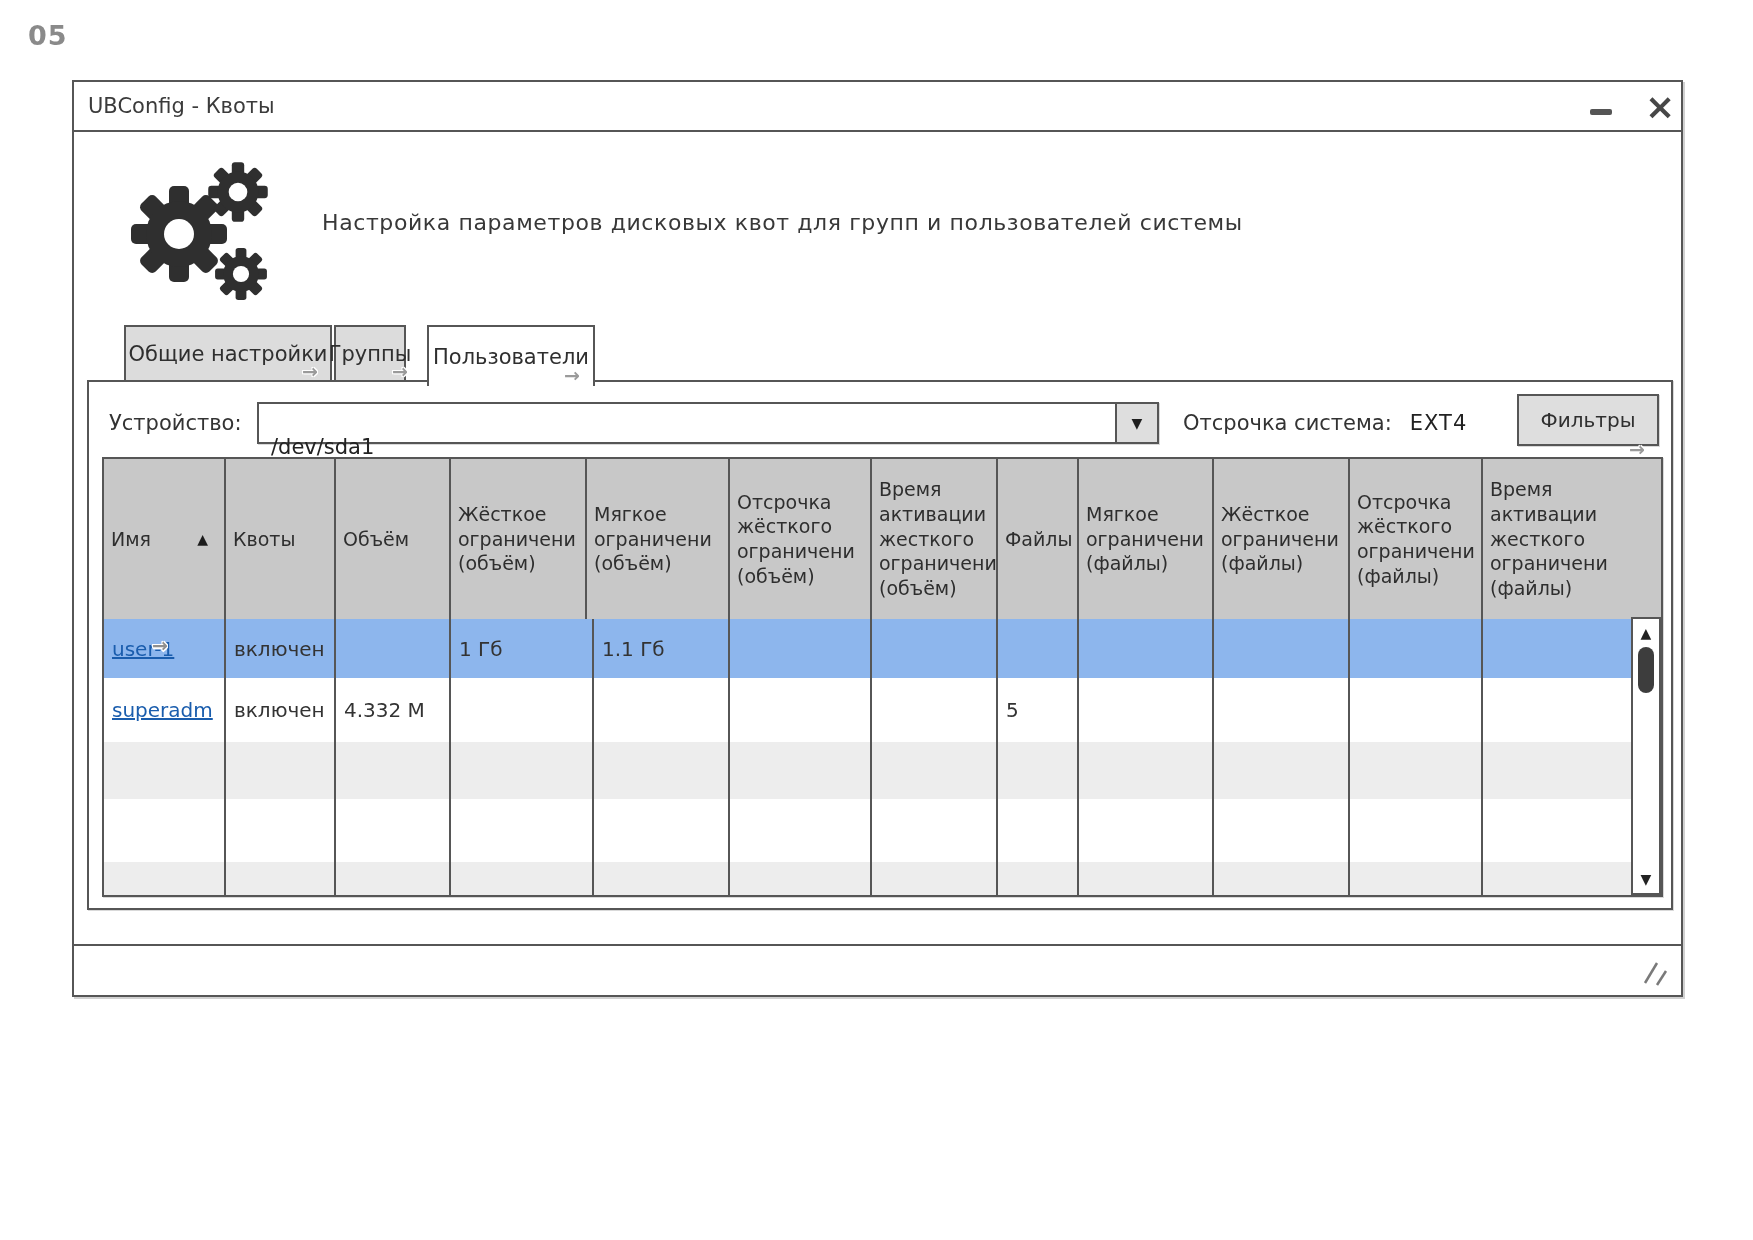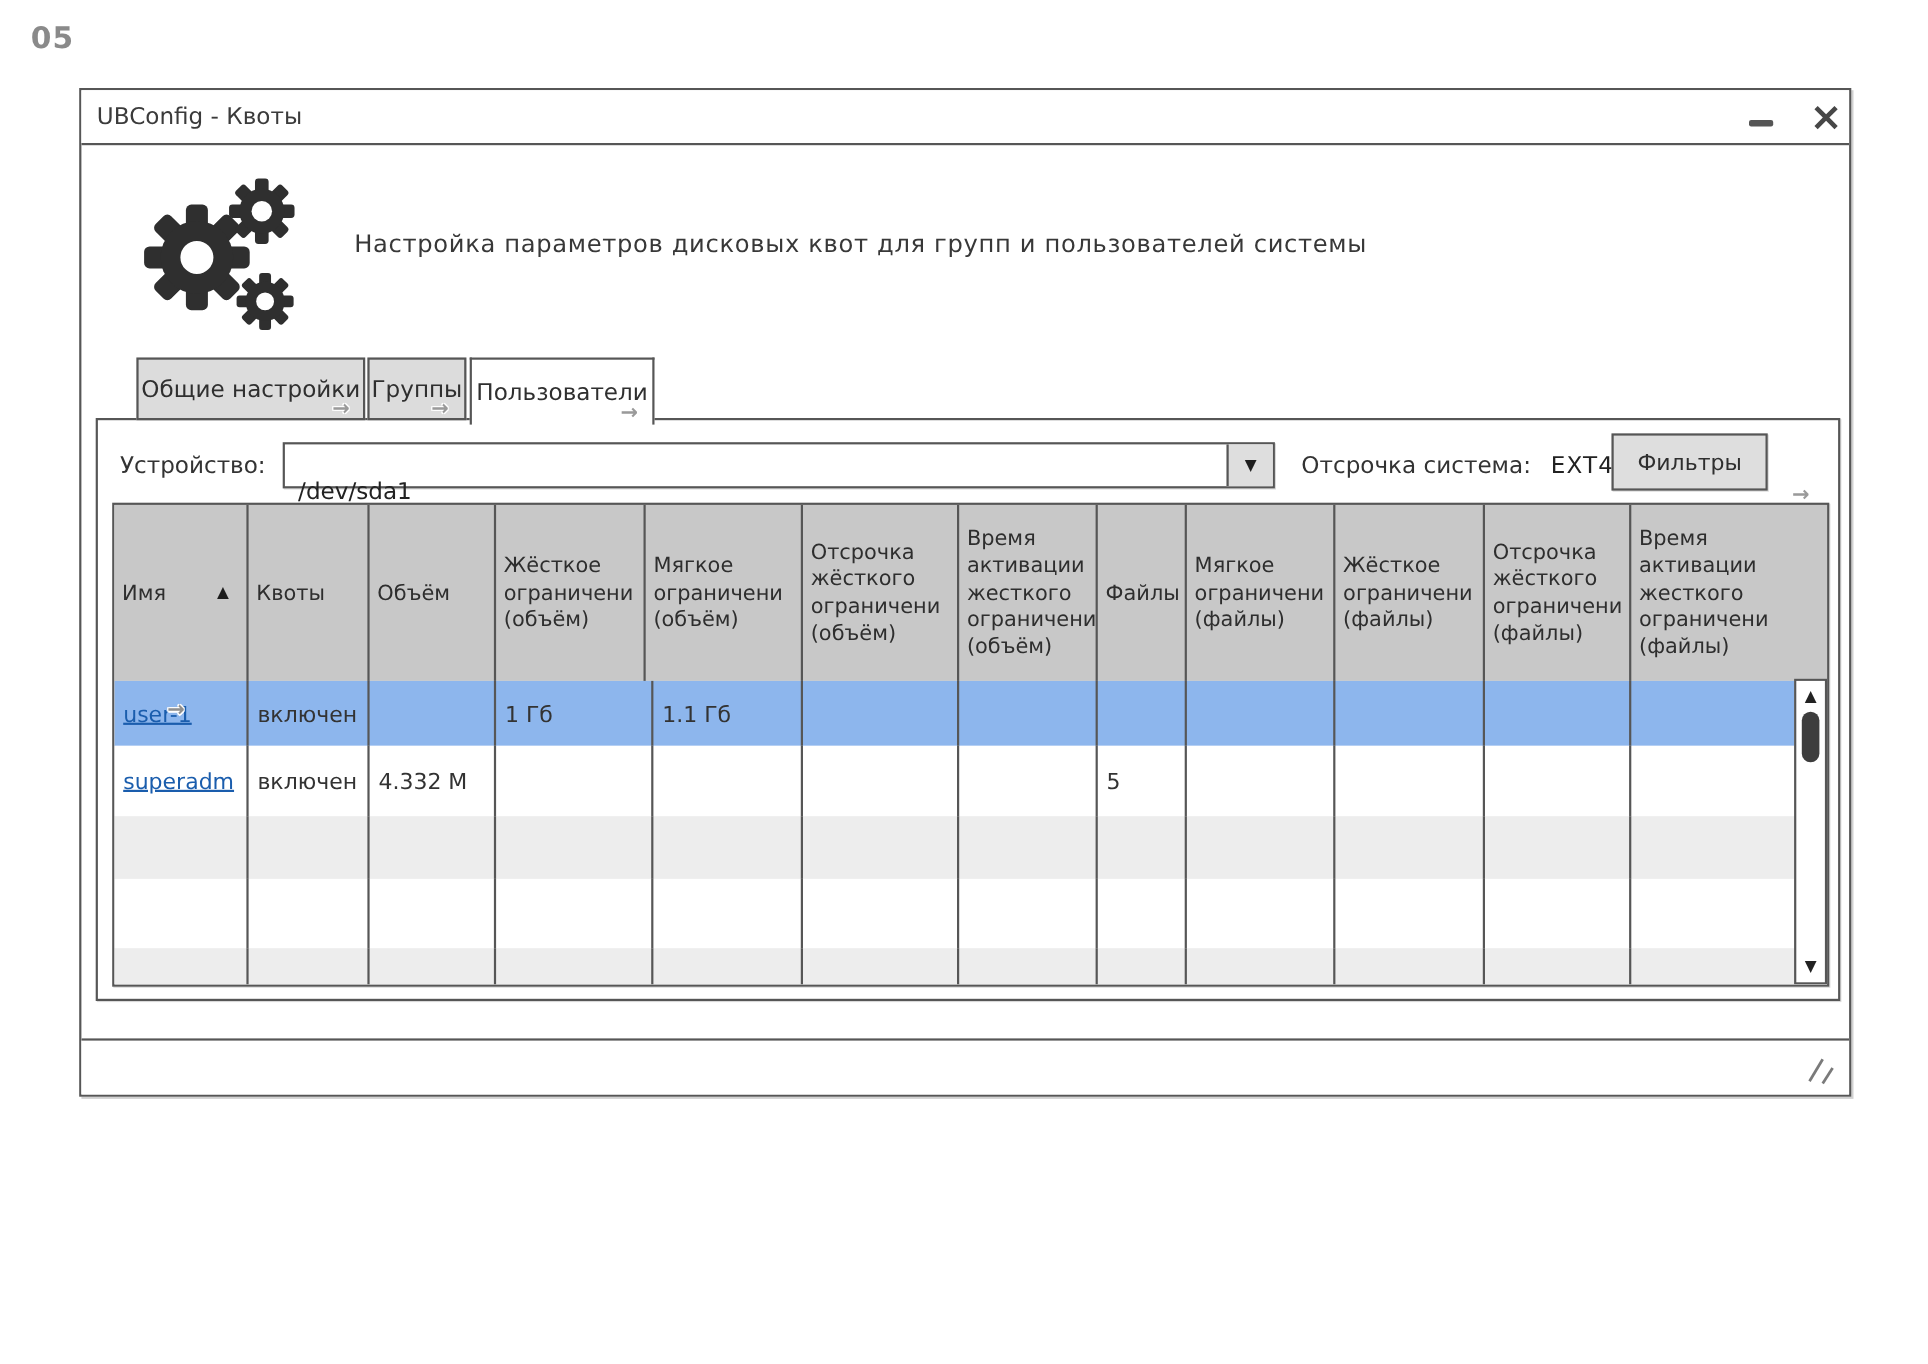--- a/index.html
+++ b/index.html
@@ -20,41 +20,41 @@
   #close-btn{left:1566px;top:4px;width:40px;height:42px;font-size:36px;font-weight:bold;color:#474747;
              text-align:center;line-height:42px;}
 
   
   #desc{left:248px;top:128px;font-size:22px;letter-spacing:0.6px;color:#383838;}
 
   
   .tab{top:243px;height:57px;background:#dcdcdc;border:2px solid #565656;display:flex;
        align-items:center;justify-content:center;font-size:21px;color:#2f2f2f;z-index:2;}
   #tab-general{left:50px;width:208px;}
-  #tab-groups{left:260px;width:90px;}
+  #tab-groups{left:260px;width:72px;}
   #tab-users{left:353px;width:168px;background:#fff;border-bottom:none;height:61px;z-index:4;}
   .tab-arrow{z-index:5;font-size:19px;font-weight:bold;color:#9a9a9a;
              text-shadow:-1px -1px 0 #fff,1px -1px 0 #fff,-1px 1px 0 #fff,1px 1px 0 #fff;}
   #arr-t1{left:228px;top:278px;}
   #arr-t2{left:318px;top:278px;}
   #arr-t3{left:490px;top:282px;}
 
   
   #panel{left:13px;top:298px;width:1586px;height:530px;border:2px solid #565656;background:#fff;z-index:1;
          box-shadow:1px 1px 0 rgba(0,0,0,0.15);}
 
   #device-label{left:20px;top:20px;height:42px;line-height:42px;font-size:21px;}
   #combo{left:168px;top:20px;width:902px;height:42px;border:2px solid #565656;background:#fff;
          box-shadow:1px 1px 0 rgba(0,0,0,0.15);}
   #combo-value{left:12px;top:0;line-height:38px;font-size:21px;color:#222;margin-top:24px;}
   #combo-btn{right:0;top:0;width:42px;height:38px;background:#dedede;border-left:2px solid #565656;
              display:flex;align-items:center;justify-content:center;font-size:14px;color:#1e1e1e;}
   #fs-wrap{left:1094px;top:20px;height:42px;line-height:42px;font-size:21px;}
   #fs-value{margin-left:18px;letter-spacing:1px;color:#222;}
-  #filters-btn{left:1376px;top:12px;width:142px;height:52px;background:#dedede;border:2px solid #565656;
+  #filters-btn{left:1428px;top:12px;width:142px;height:52px;background:#dedede;border:2px solid #565656;
                display:flex;align-items:center;justify-content:center;font-size:20px;color:#2f2f2f;
                box-shadow:1px 1px 0 rgba(0,0,0,0.15);}
   #arr-filters{left:1540px;top:56px;z-index:6;}
 
   
   #table{left:13px;top:75px;width:1561px;height:440px;border:2px solid #565656;background:#fff;
          display:flex;flex-direction:column;overflow:hidden;box-shadow:1px 1px 0 rgba(0,0,0,0.15);}
   .trow{display:flex;flex-shrink:0;}
   #thead{height:160px;background:#c8c8c8;}
   .r0{height:59px;background:#8db6ed;}

